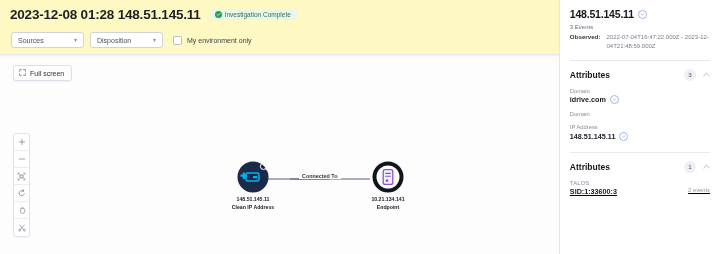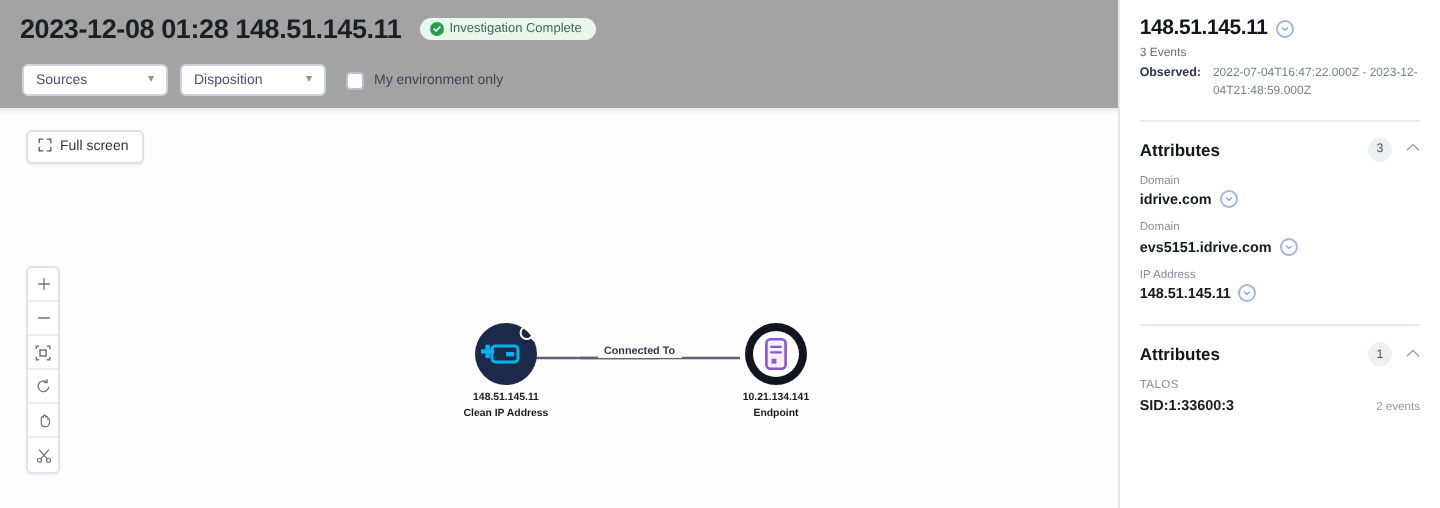--- a/index.html
+++ b/index.html
@@ -8,21 +8,21 @@
     background: #ffffff;
     font-family: "Liberation Sans", sans-serif;
     overflow: hidden;
   }
   #app { position: relative; width: 720px; height: 254px; display: flex; }
 
   
   #main {
     position: relative;
     width: 639px; height: 254px;
-    background: #a3a3a3;
+    background: #fef9c3;
     border-right: 1px solid #e3e6ec;
   }
 
   
   .hdr { display: flex; align-items: center; padding: 7px 0 0 10px; gap: 9px; }
   .hdr-title {
     font-size: 13.5px; font-weight: bold; color: #1d1f24;
     letter-spacing: -0.2px; white-space: nowrap;
   }
   .badge {
@@ -141,21 +141,21 @@
     margin-right: 7px; flex: none;
   }
   .collapse { color: #8e94a3; font-size: 7px; line-height: 1; }
 
   .attr { margin-top: 7px; }
   .attr-key { font-size: 5.8px; color: #868c9b; }
   .attr-val-row { display: flex; align-items: center; gap: 4px; margin-top: 1.5px; }
   .attr-val { font-size: 7.2px; font-weight: bold; color: #171a21; }
 
   .ind-src { font-size: 5.8px; color: #868c9b; margin-top: 7px; letter-spacing: .2px; }
-  .ind-row { display: flex; align-items: flex-end; margin-top: 1.5px; }
+  .ind-row { display: flex; align-items: flex-start; margin-top: 1.5px; text-decoration: underline; }
   .ind-sid { font-size: 7.2px; font-weight: bold; color: #171a21; flex: 1; }
   .ind-cnt { font-size: 5.8px; color: #9096a4; }
 </style>
 </head>
 <body>
 
 <div id="app">
 
   <div id="main">
 
@@ -314,28 +314,20 @@
         <span class="chev">
           <svg width="5" height="5" viewBox="0 0 10 10">
               <path d="M2.4 4 L5 6.4 L7.6 4" stroke="#7f9ee0" stroke-width="1.2" fill="none" stroke-linecap="round" stroke-linejoin="round"></path>
             </svg>
         </span>
       </div>
     </div>
 
     <div class="attr">
       <div class="attr-key">Domain</div>
-      <div class="attr-val-row">
-        <span class="attr-val">evs5151.idrive.com</span>
-        <span class="chev">
-          <svg width="5" height="5" viewBox="0 0 10 10">
-              <path d="M2.4 4 L5 6.4 L7.6 4" stroke="#7f9ee0" stroke-width="1.2" fill="none" stroke-linecap="round" stroke-linejoin="round"></path>
-            </svg>
-        </span>
-      </div>
     </div>
 
     <div class="attr">
       <div class="attr-key">IP Address</div>
       <div class="attr-val-row">
         <span class="attr-val">148.51.145.11</span>
         <span class="chev">
           <svg width="5" height="5" viewBox="0 0 10 10">
               <path d="M2.4 4 L5 6.4 L7.6 4" stroke="#7f9ee0" stroke-width="1.2" fill="none" stroke-linecap="round" stroke-linejoin="round"></path>
             </svg>

